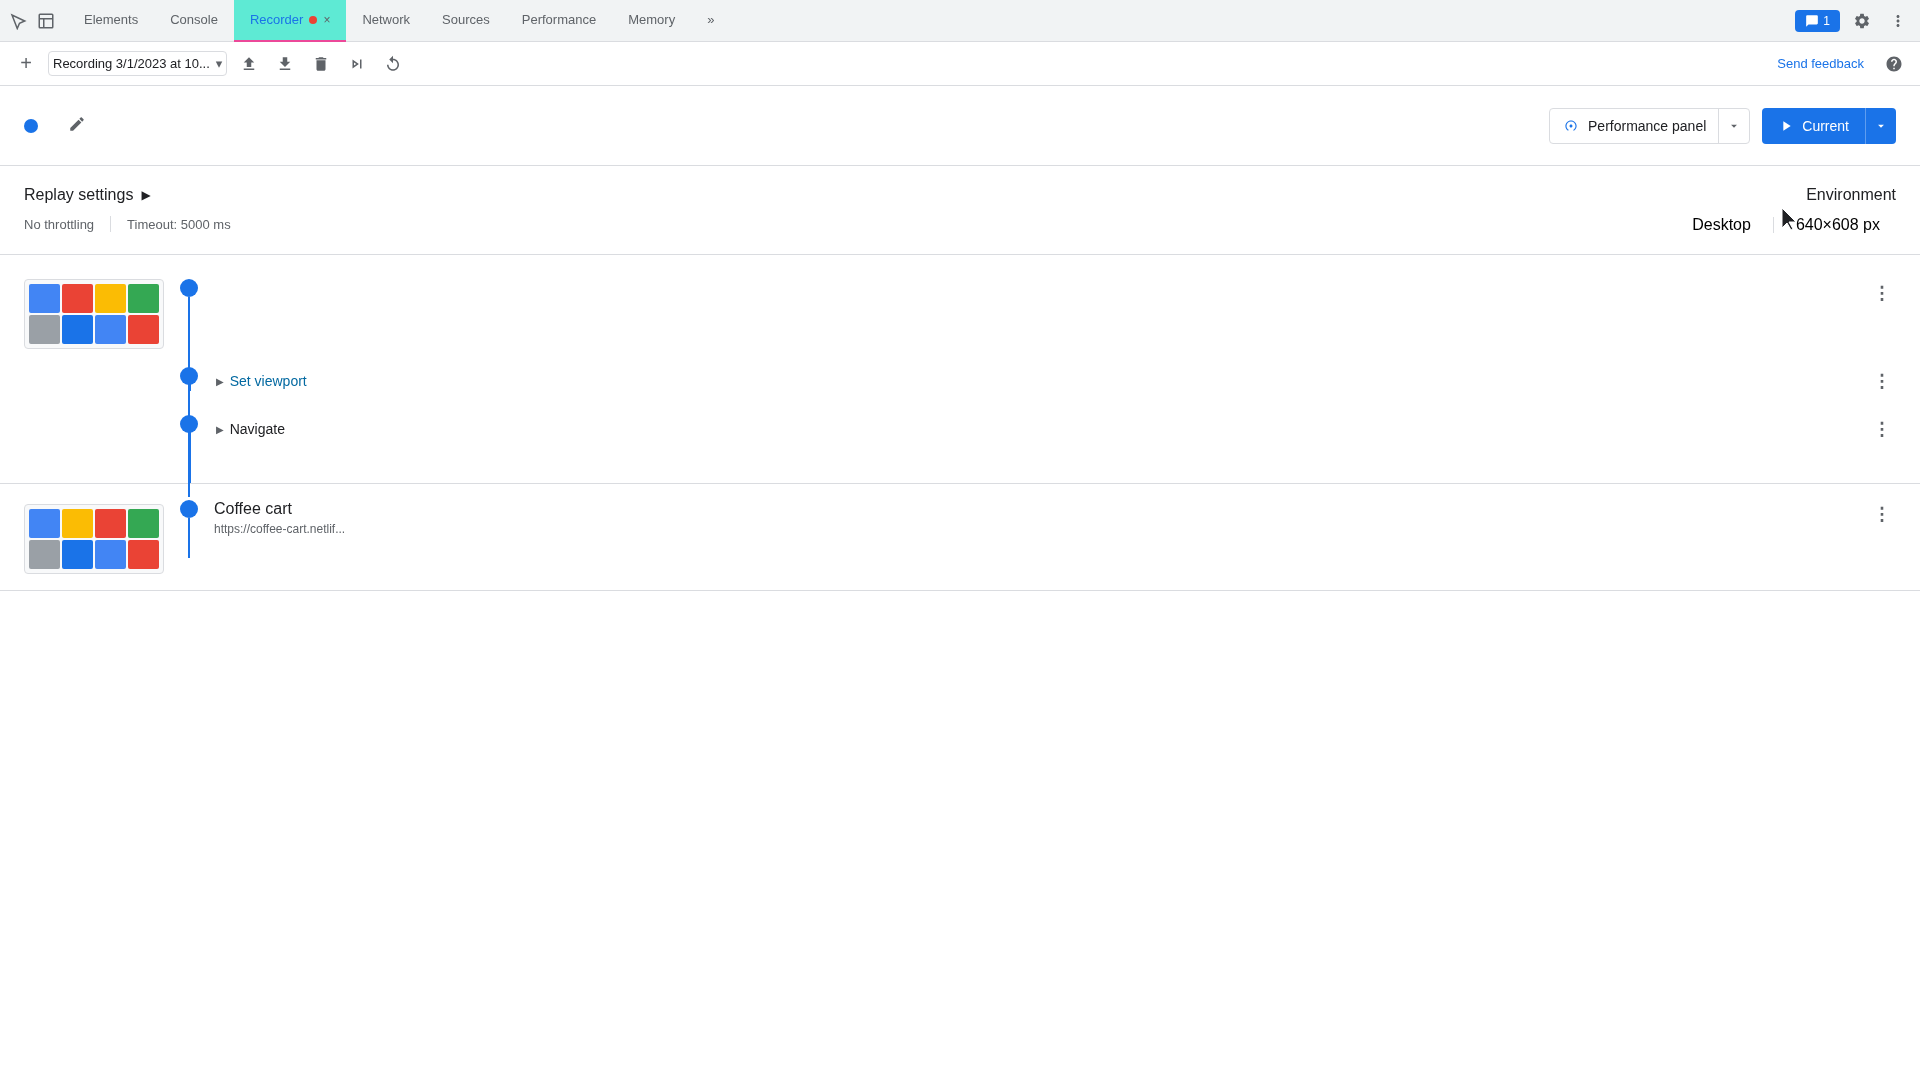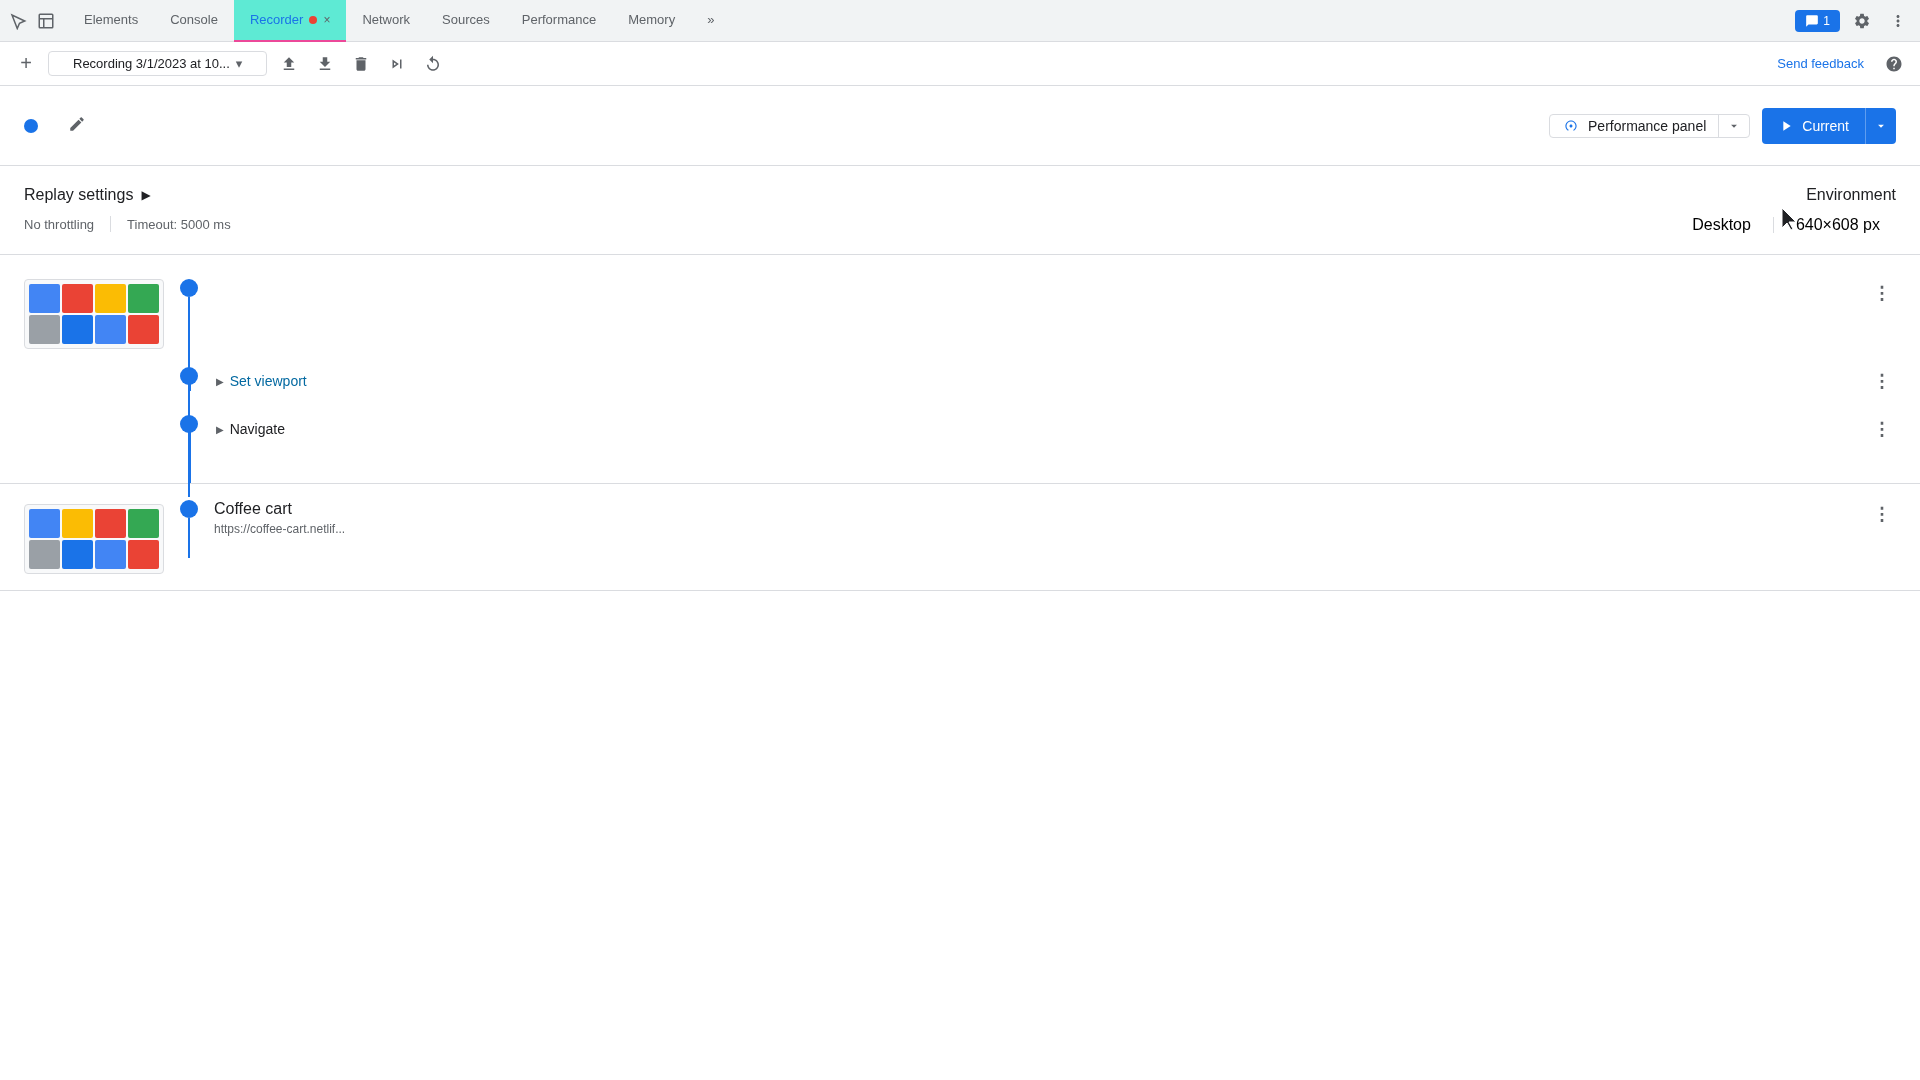--- a/index.html
+++ b/index.html
@@ -113,21 +113,21 @@
       cursor: pointer;
       color: #5f6368;
       border-radius: 4px;
       font-size: 16px;
     }
     .recording-select {
       display: flex;
       align-items: center;
       border: 1px solid #dadce0;
       border-radius: 4px;
-      padding: 4px 24px;
+      padding: 4px 4px;
       gap: 6px;
       cursor: pointer;
       font-size: 13px;
       color: #202124;
       background: #fff;
     }
     .toolbar-spacer { flex: 1; }
     .send-feedback-btn {
       color: #1a73e8;
       font-size: 13px;
@@ -180,21 +180,21 @@
       align-items: center;
       gap: 12px;
     }
     .perf-panel-btn {
       display: flex;
       align-items: center;
       border: 1px solid #dadce0;
       border-radius: 4px;
       background: #fff;
       cursor: pointer;
-      height: 24px;
+      height: 36px;
     }
     .perf-panel-btn-main {
       display: flex;
       align-items: center;
       gap: 8px;
       padding: 0 12px;
       font-size: 14px;
       color: #202124;
       height: 100%;
     }

